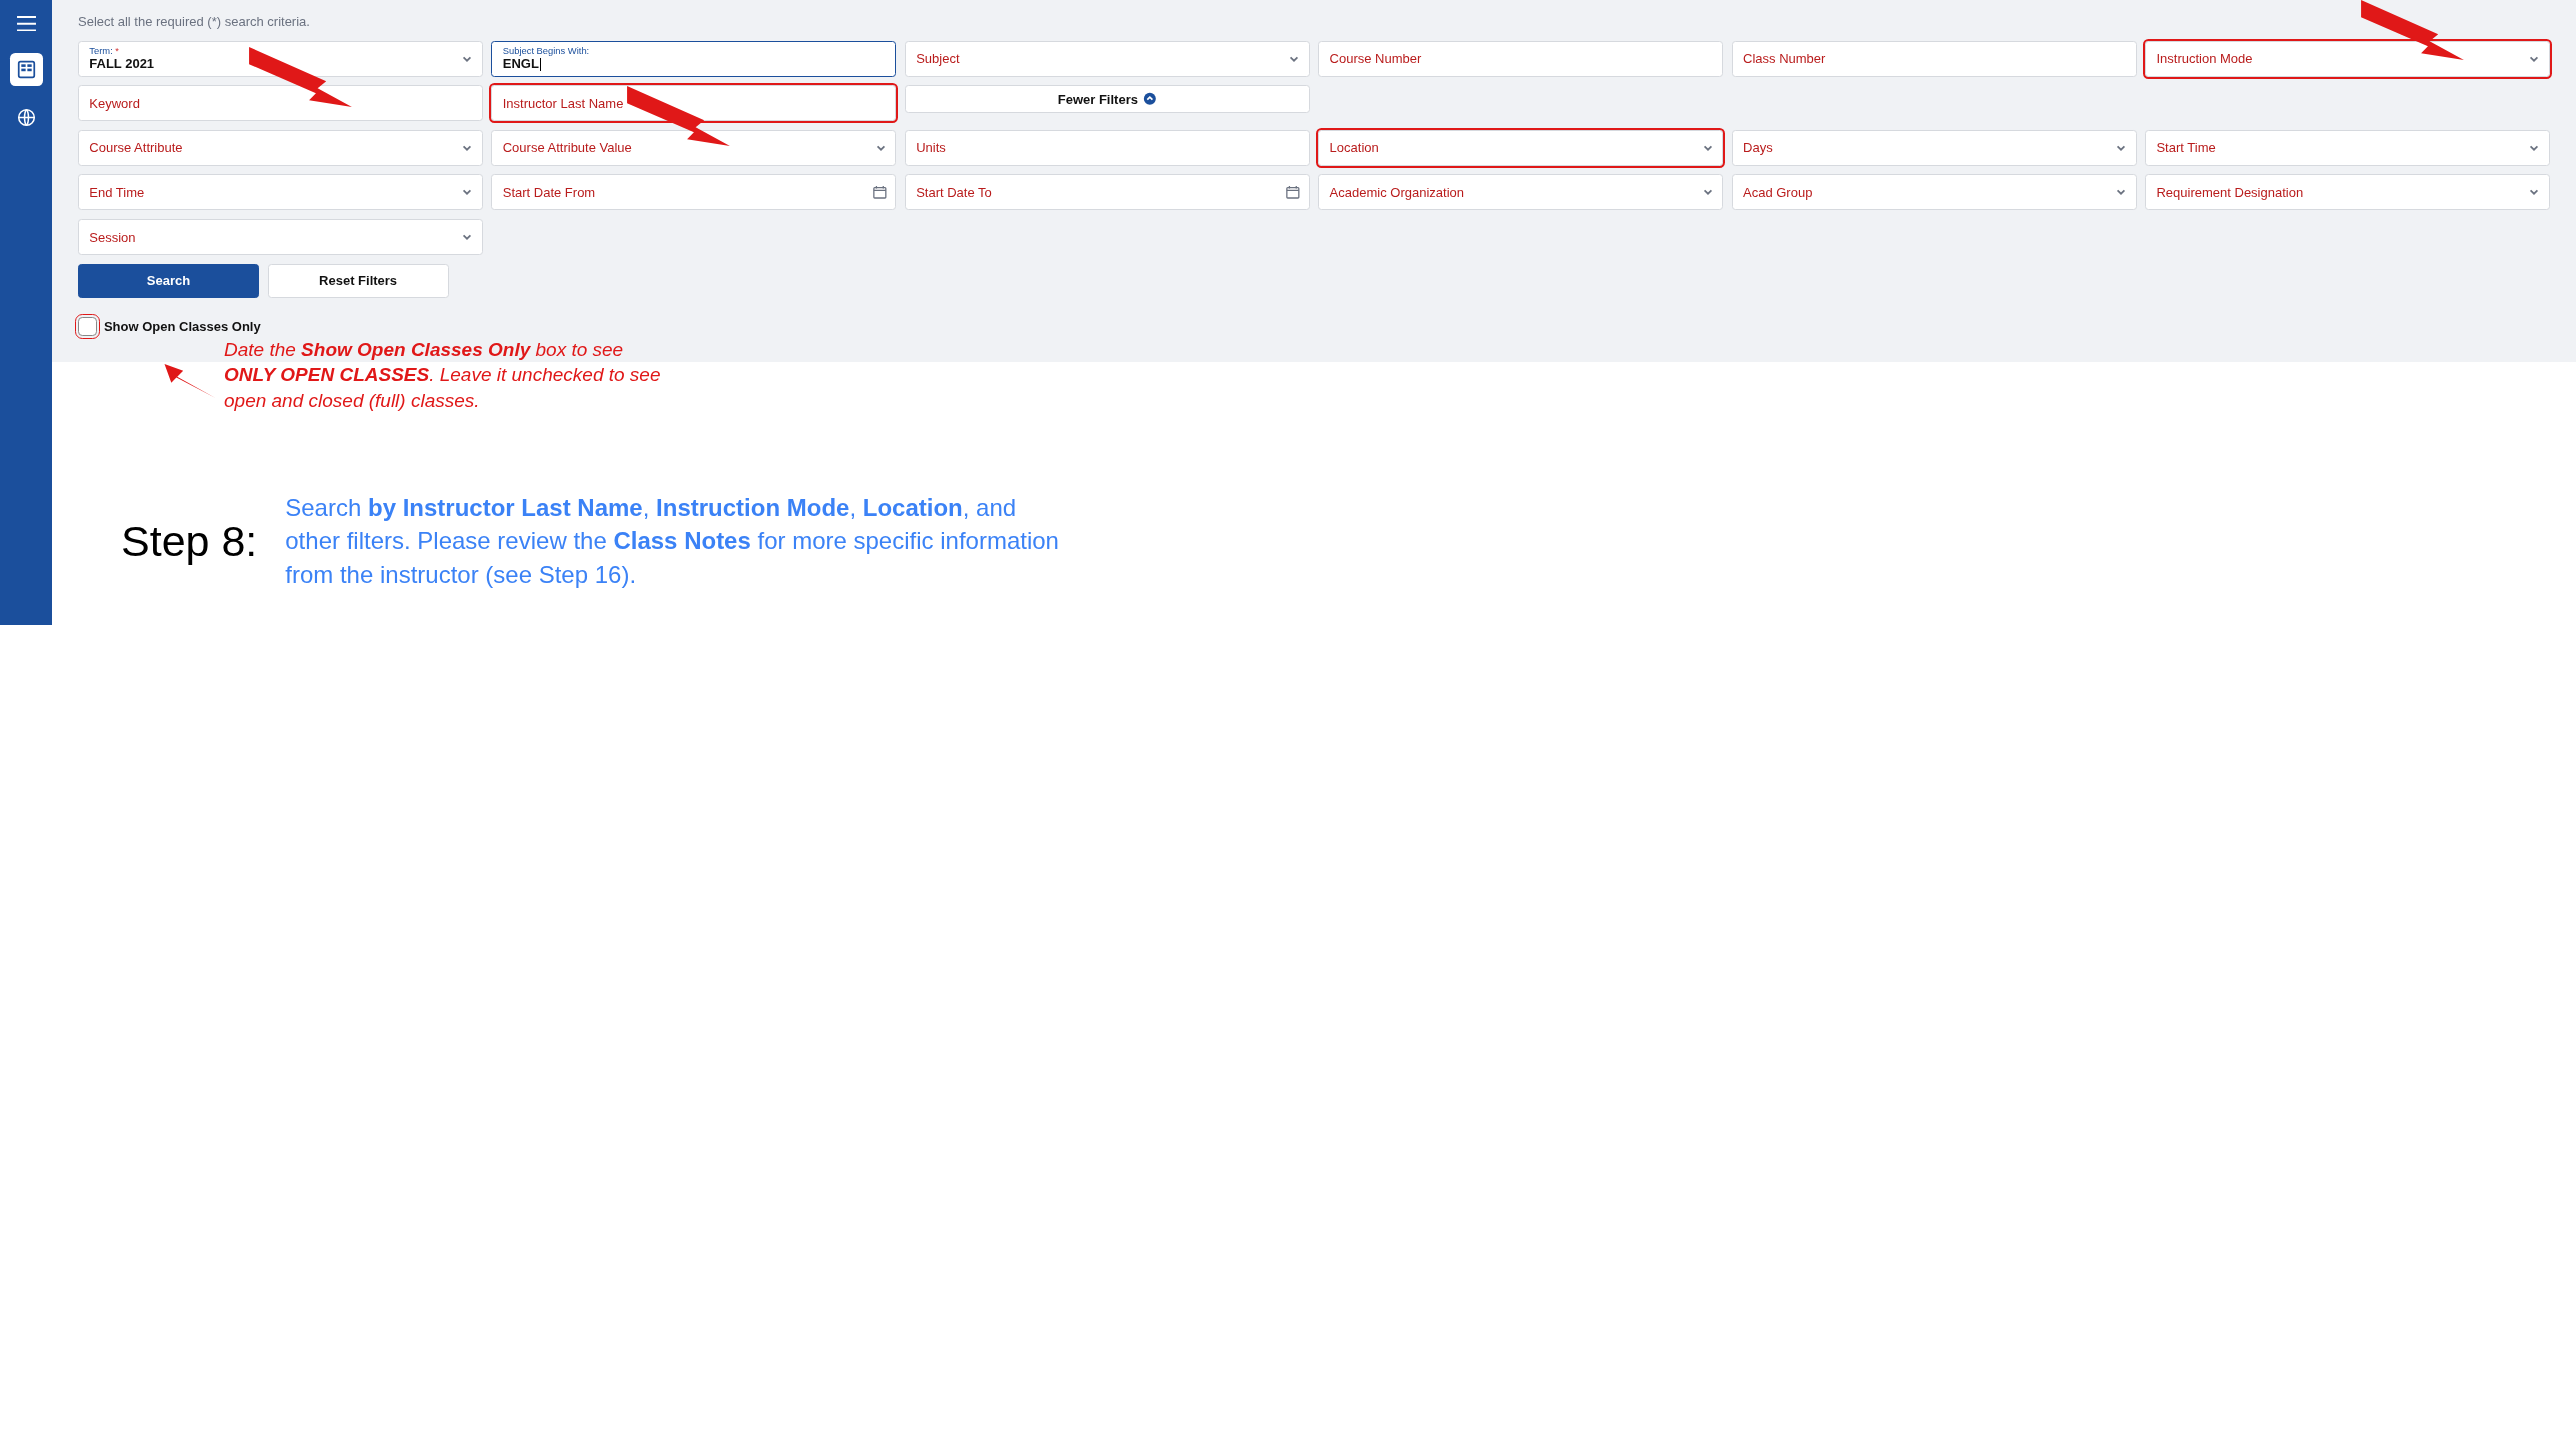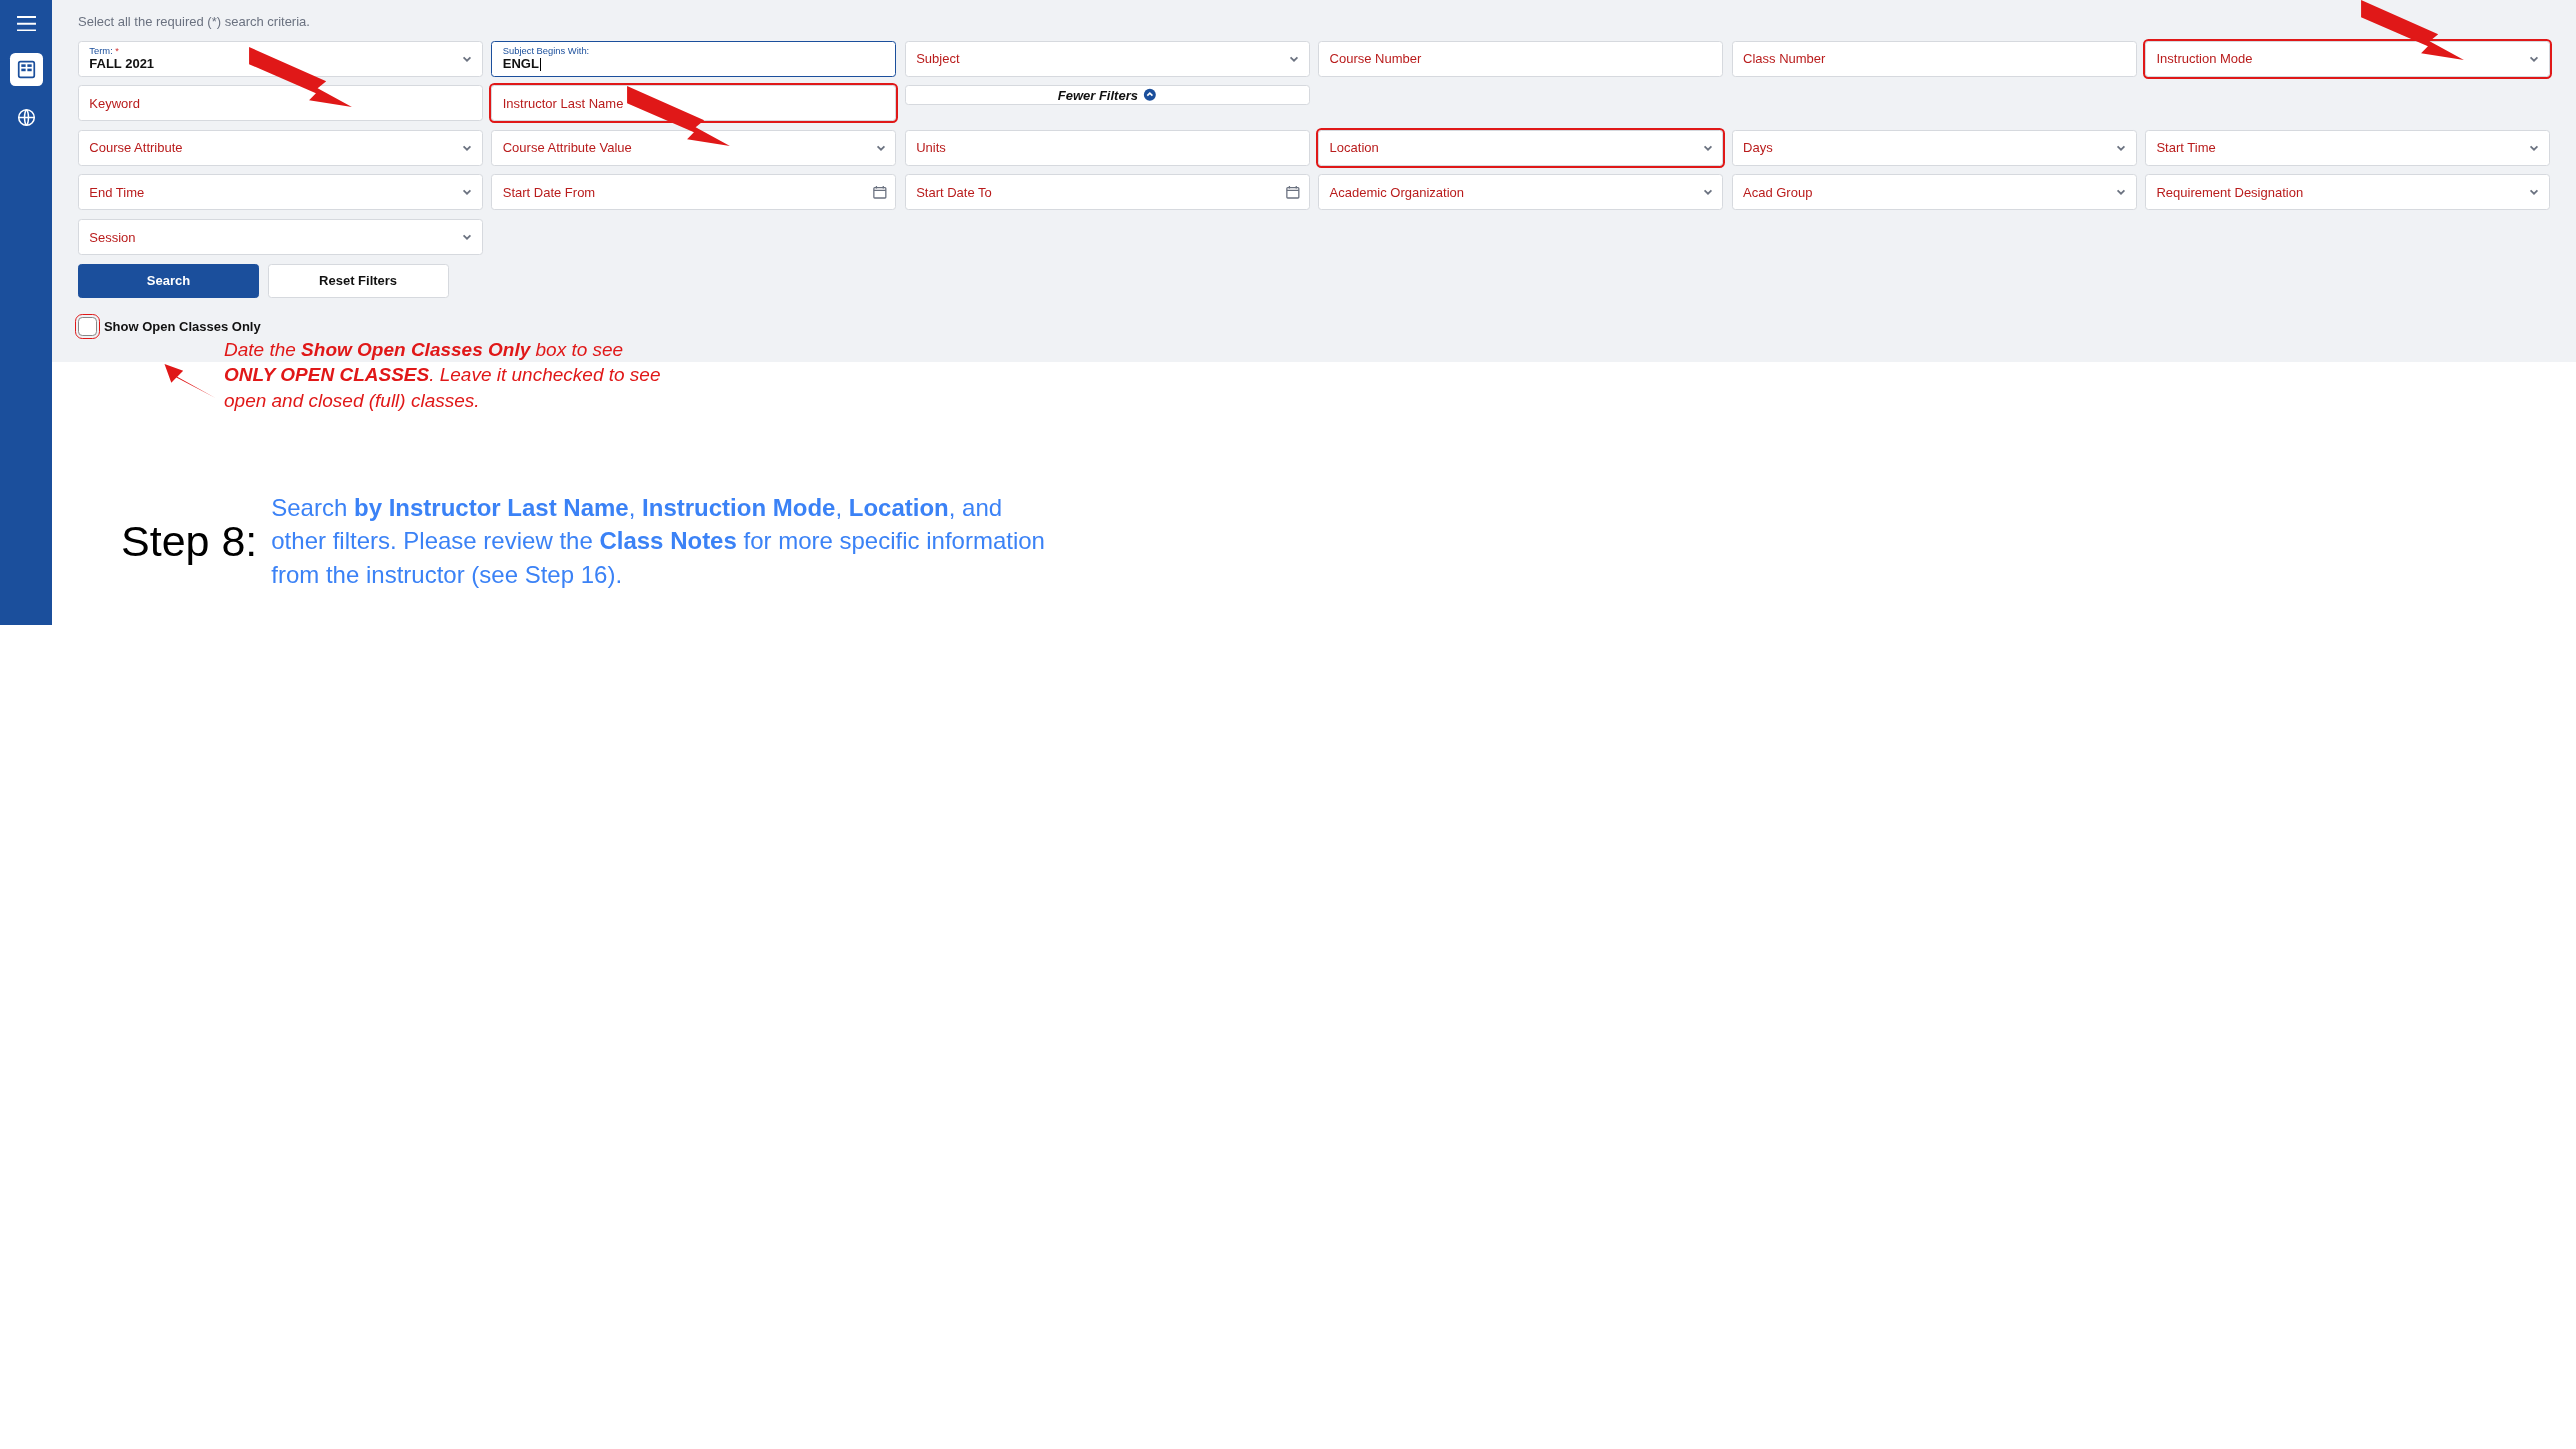--- a/index.html
+++ b/index.html
@@ -85,30 +85,29 @@
       transform: translateY(-50%);
       color: #6b7280;
     }
     
     .field.highlight { outline: 2.6px solid #e01818; outline-offset: -0.9px; }
     
     .fewer-filters {
       background: #fff;
       border: 0.9px solid #d6d9de;
       border-radius: 3.4px;
-      height: 20px;
+      height: 28px;
       display: flex;
       align-items: center;
       justify-content: center;
       gap: 5.2px;
       font-size: 13px;
       font-weight: 600;
       color: #111;
       cursor: pointer;
-      font-style: italic;
     }
     
     .button-row { display: flex; gap: 8.6px; margin-top: 8.6px; }
     .btn {
       height: 34px;
       width: 181px;
       border-radius: 3.4px;
       font-size: 13px;
       font-weight: 600;
       cursor: pointer;
@@ -143,21 +142,21 @@
     
     .arrow {
       position: absolute;
       color: #e01818;
       pointer-events: none;
     }
     
     .step-section {
       display: flex;
       align-items: center;
-      gap: 14px;
+      gap: 28px;
       padding: 129px 72px 34px 69px;
     }
     .step-label { font-size: 43px; font-weight: 400; color: #000; white-space: nowrap; }
     .step-text { font-size: 24px; color: #3b82f6; line-height: 1.4; max-width: 790px; }
     .step-text .b { font-weight: 600; }
     
     svg { display: block; }
 
     .text-cursor {
       display: inline-block;

